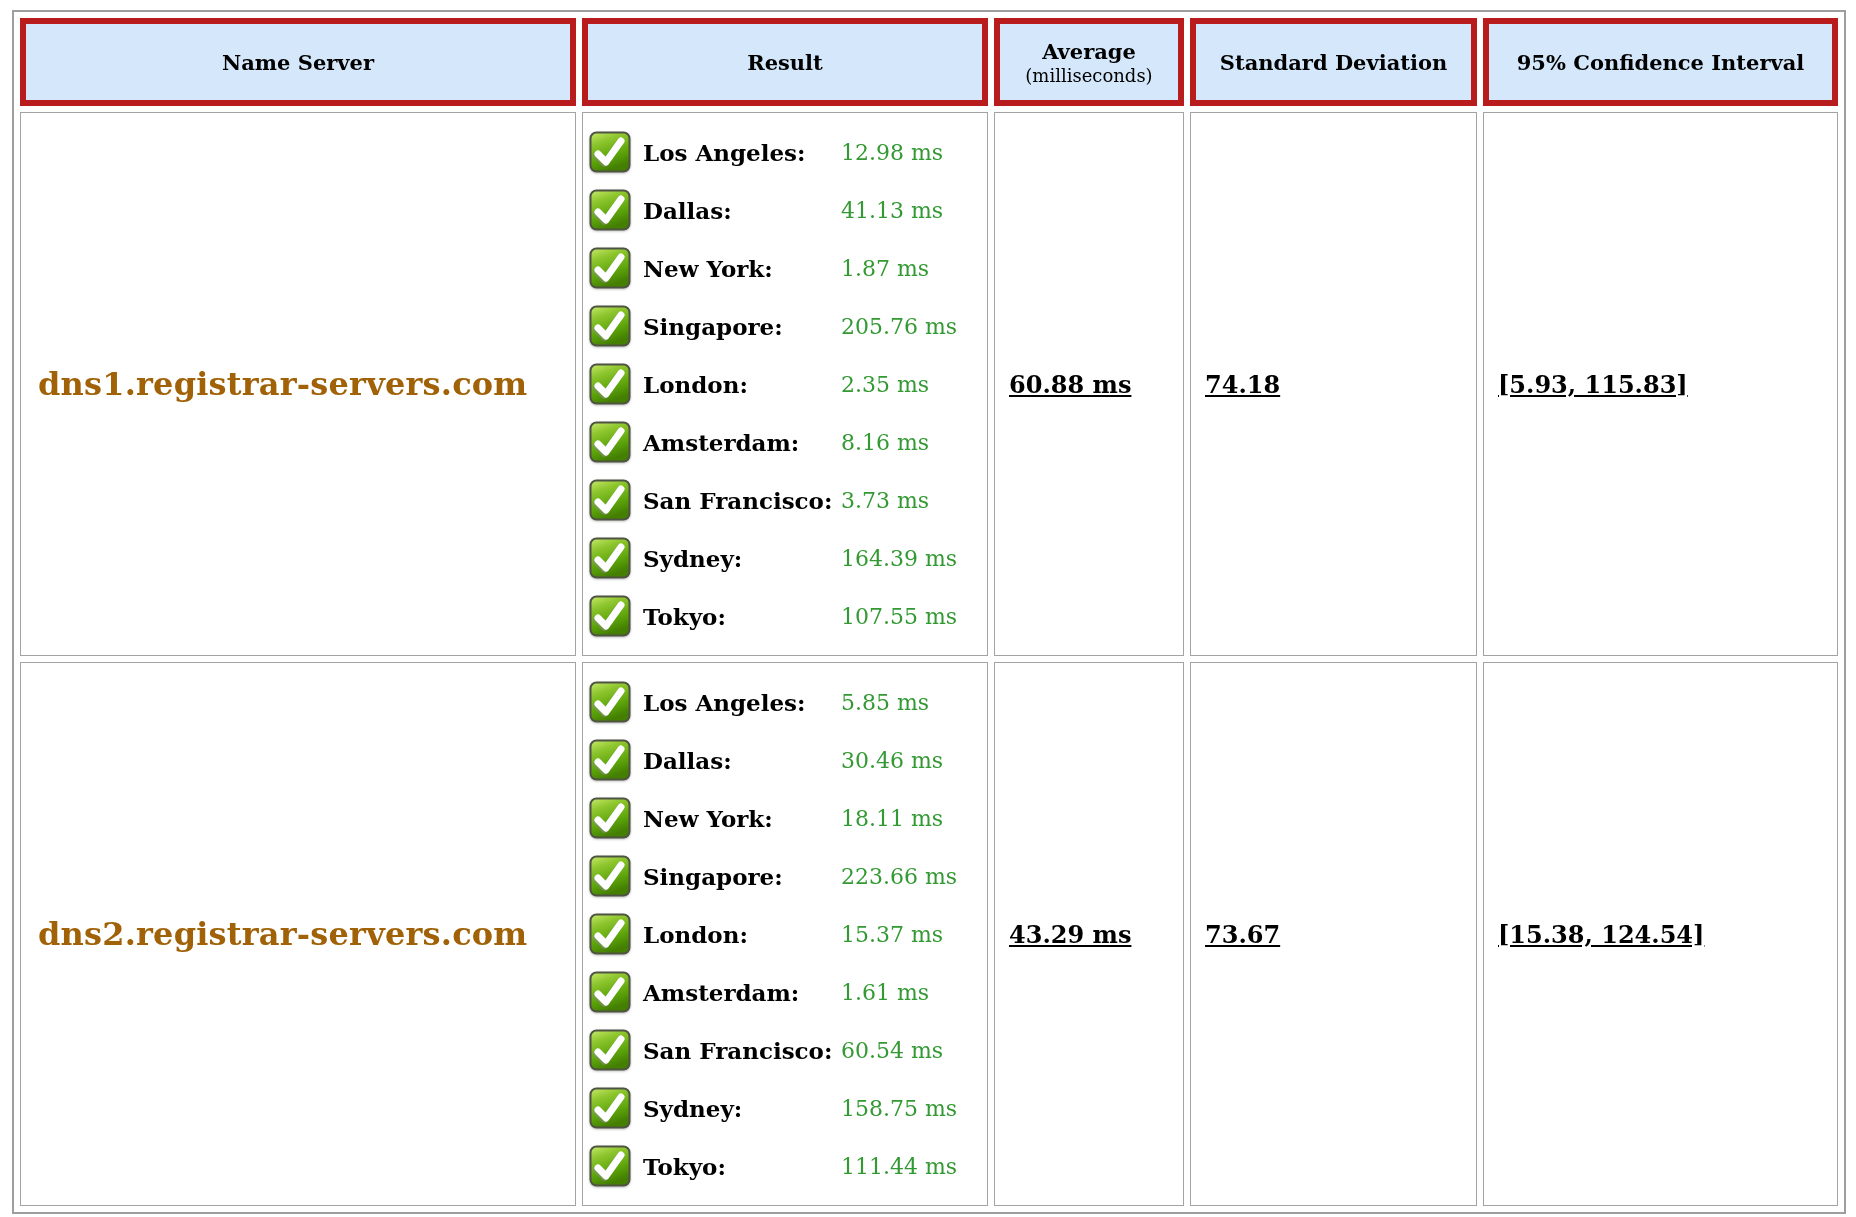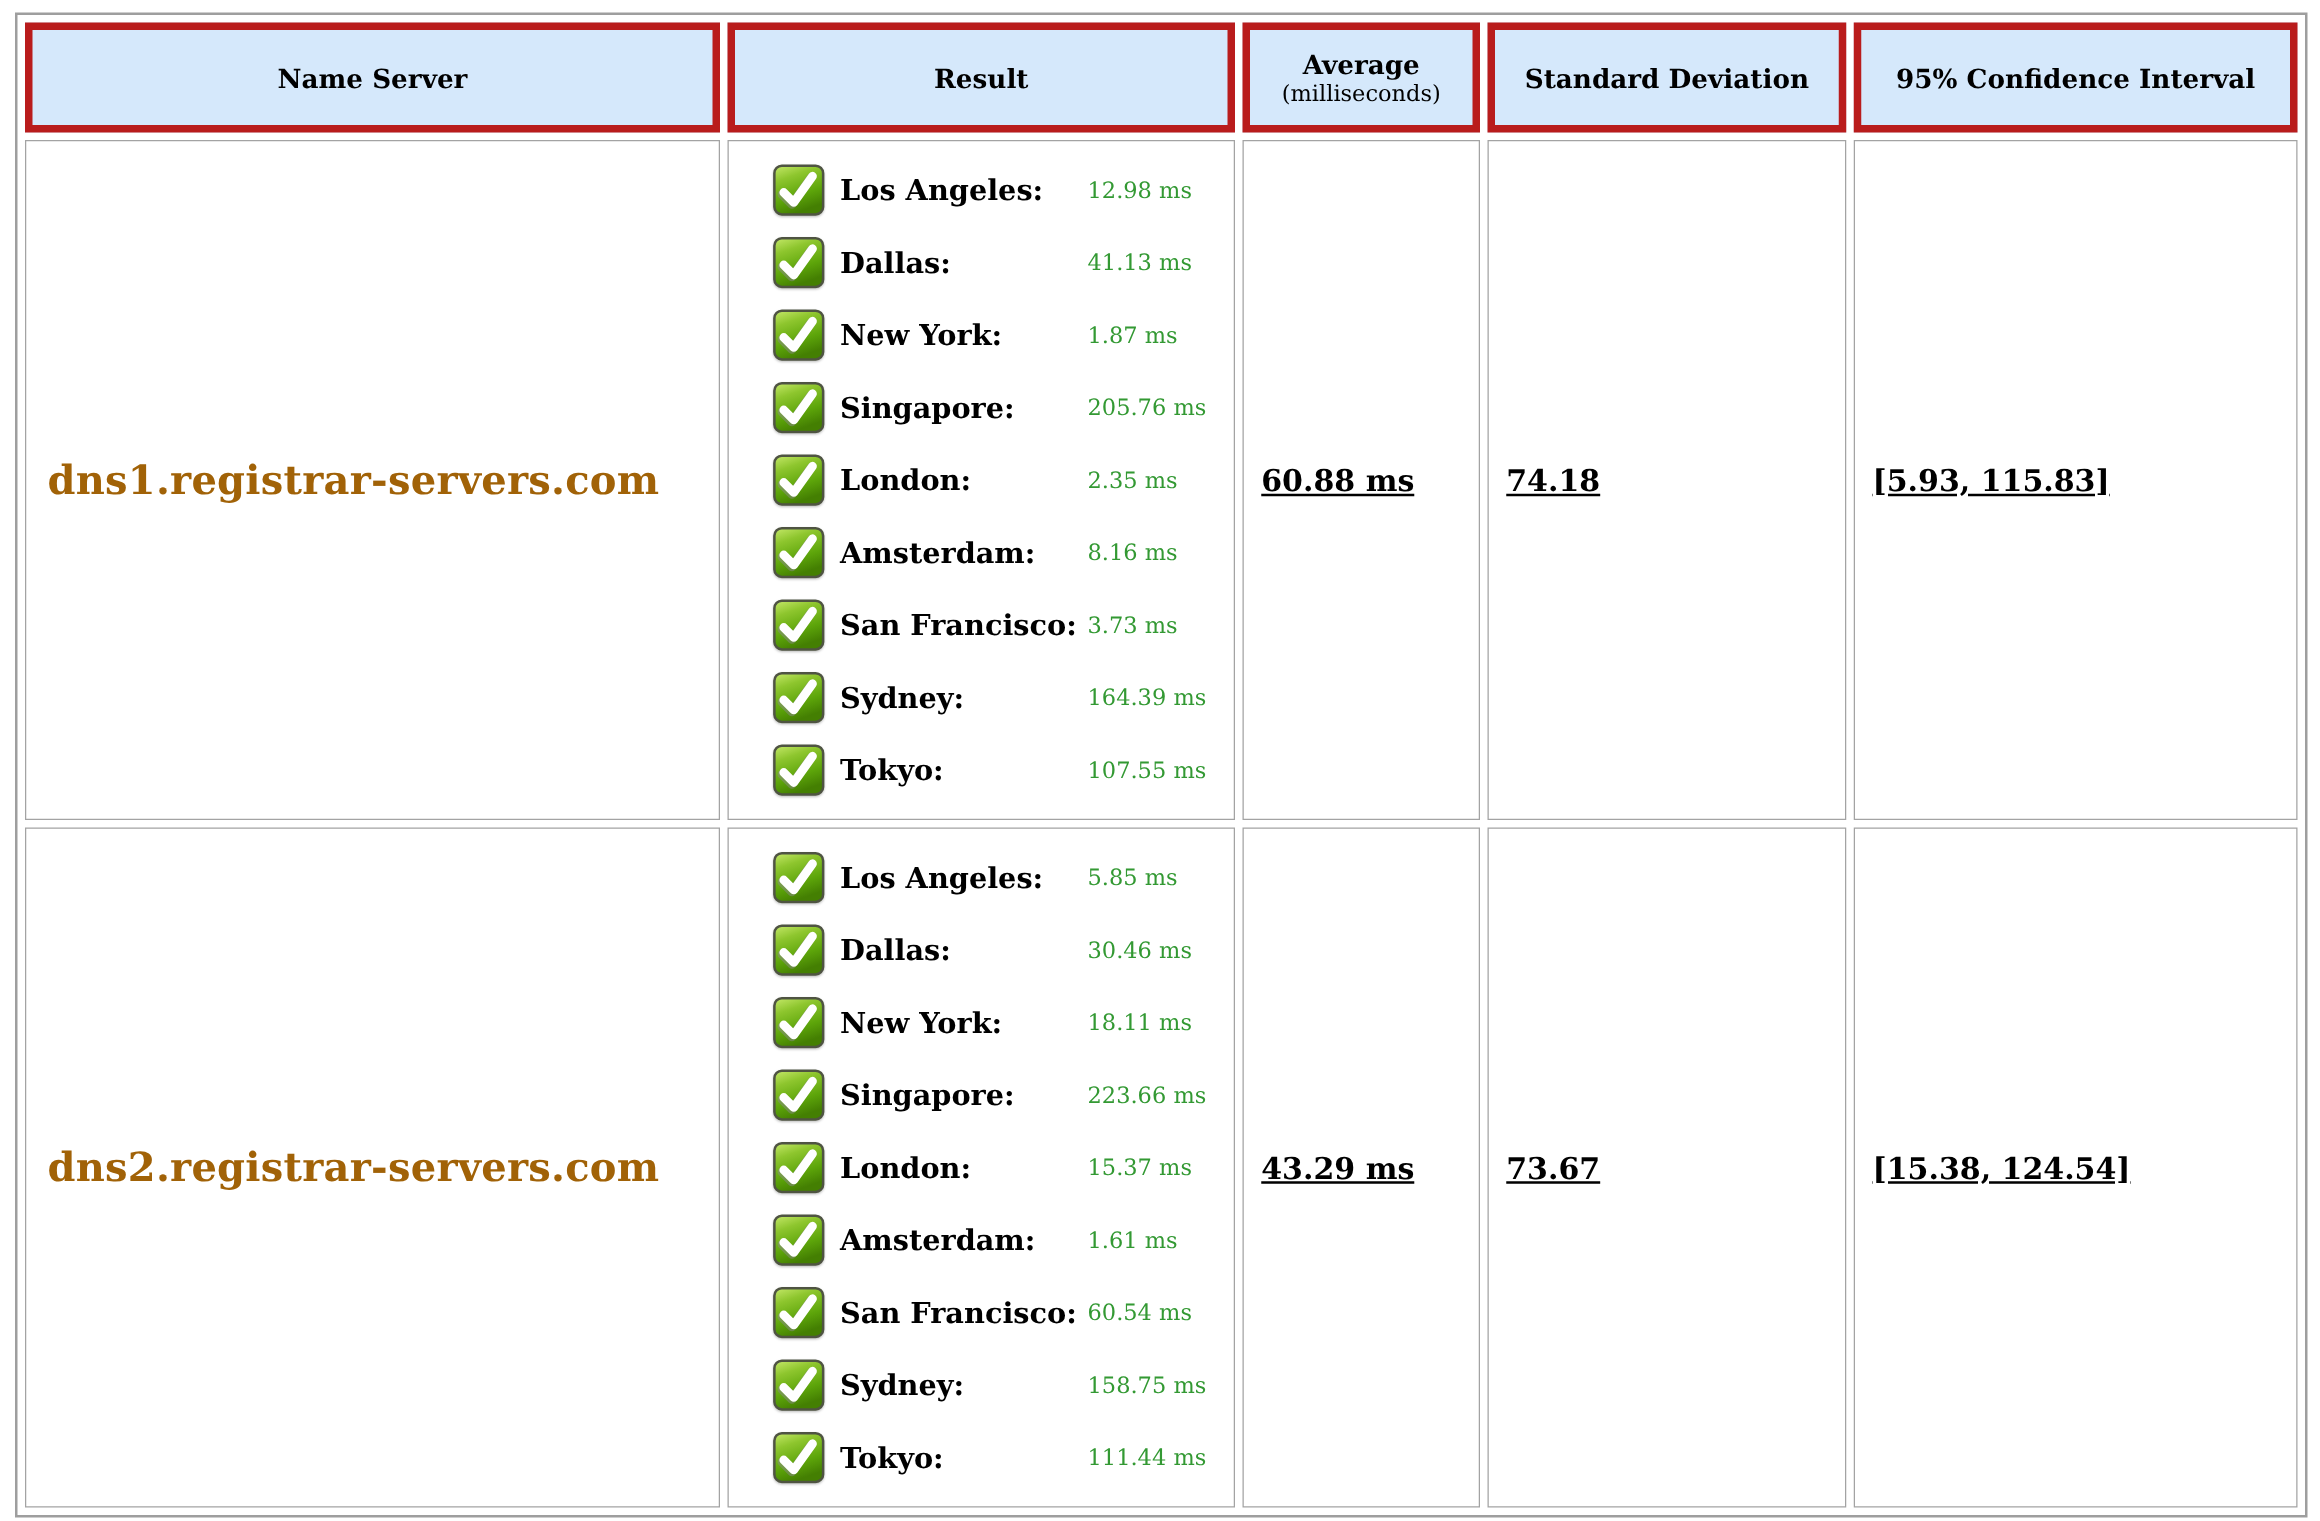--- a/index.html
+++ b/index.html
@@ -45,21 +45,21 @@
   td.ns-cell {
     padding-left: 17px;
   }
   .ns-text {
     color: #a16207;
     font-weight: bold;
     font-size: 32px;
     letter-spacing: 0.2px;
   }
   td.result-cell {
-    padding: 10px 8px 10px 35px;
+    padding: 10px 8px 10px 6px;
   }
   .result-item {
     display: flex;
     align-items: center;
     height: 58px;
   }
   .check {
     flex: 0 0 auto;
     width: 42px;
     height: 42px;
@@ -72,21 +72,21 @@
   }
   .loc {
     flex: 0 0 auto;
     min-width: 198px;
     font-weight: bold;
     font-size: 23px;
     color: #000000;
   }
   .lat {
     flex: 0 0 auto;
-    font-size: 18px;
+    font-size: 22px;
     color: #339933;
     white-space: nowrap;
   }
   td.stat-cell {
     padding-left: 14px;
     font-weight: bold;
     font-size: 24px;
     color: #000000;
     text-decoration: underline;
   }

